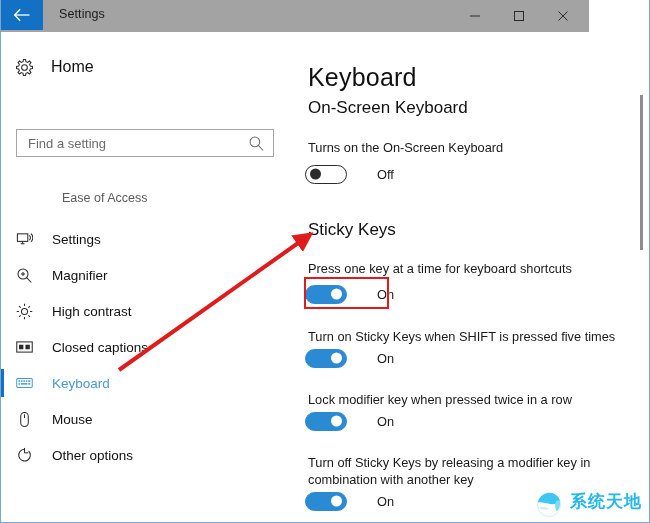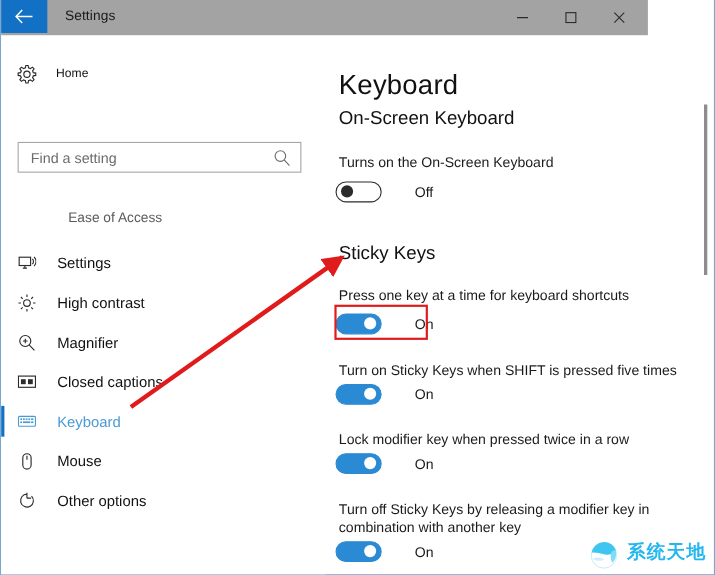--- a/index.html
+++ b/index.html
@@ -82,21 +82,21 @@
     align-items: center;
   }
   .home-icon {
     width: 22px;
     display: flex;
     align-items: center;
     justify-content: flex-start;
   }
   .home-label {
     margin-left: 14px;
-    font-size: 11px;
+    font-size: 16px;
     color: #111;
   }
   .searchbox {
     position: absolute;
     left: 15px; top: 93px;
     width: 258px; height: 28px;
     border: 1px solid #a6a6a6;
     box-sizing: border-box;
     background: #ffffff;
     display: flex;
@@ -340,20 +340,35 @@
             <g fill="none" stroke="currentColor" stroke-width="1.1">
               <rect x="1.5" y="3" width="11" height="8"></rect>
               <line x1="5" y1="13.5" x2="9" y2="13.5"></line>
               <line x1="7" y1="11" x2="7" y2="13.5"></line>
               <path d="M14.2 4.6 a3.4 3.4 0 0 1 0 5"></path>
               <path d="M15.8 2.8 a5.6 5.6 0 0 1 0 8.6"></path>
             </g>
           </svg>
         </span>
         <span class="nav-label">Settings</span>
+      </div>
+
+      <div class="nav-item">
+        <span class="nav-accent"></span>
+        <span class="nav-icon">
+          <svg width="17" height="17" viewBox="0 0 18 18">
+            <g fill="none" stroke="currentColor" stroke-width="1.1">
+              <circle cx="7.4" cy="7.4" r="5.3"></circle>
+              <line x1="11.3" y1="11.3" x2="16.2" y2="16.4"></line>
+              <line x1="5.2" y1="7.4" x2="9.6" y2="7.4"></line>
+              <line x1="7.4" y1="5.2" x2="7.4" y2="9.6"></line>
+            </g>
+          </svg>
+        </span>
+        <span class="nav-label">Magnifier</span>
       </div>
 
       <div class="nav-item">
         <span class="nav-accent"></span>
         <span class="nav-icon">
           <svg width="17" height="17" viewBox="0 0 18 18">
             <g fill="none" stroke="currentColor" stroke-width="1.1">
               <circle cx="9" cy="9" r="3.2"></circle>
               <line x1="9" y1="0.8" x2="9" y2="3.2"></line>
               <line x1="9" y1="14.8" x2="9" y2="17.2"></line>
@@ -365,35 +380,20 @@
               <line x1="4.9" y1="13.1" x2="3.2" y2="14.8"></line>
             </g>
           </svg>
         </span>
         <span class="nav-label">High contrast</span>
       </div>
 
       <div class="nav-item">
         <span class="nav-accent"></span>
         <span class="nav-icon">
-          <svg width="17" height="17" viewBox="0 0 18 18">
-            <g fill="none" stroke="currentColor" stroke-width="1.1">
-              <circle cx="7.4" cy="7.4" r="5.3"></circle>
-              <line x1="11.3" y1="11.3" x2="16.2" y2="16.4"></line>
-              <line x1="5.2" y1="7.4" x2="9.6" y2="7.4"></line>
-              <line x1="7.4" y1="5.2" x2="7.4" y2="9.6"></line>
-            </g>
-          </svg>
-        </span>
-        <span class="nav-label">Magnifier</span>
-      </div>
-
-      <div class="nav-item">
-        <span class="nav-accent"></span>
-        <span class="nav-icon">
           <svg width="17" height="14" viewBox="0 0 18 14">
             <rect x="0.8" y="1.6" width="16.4" height="10.8" fill="none" stroke="currentColor" stroke-width="1.1"></rect>
             <rect x="3.2" y="4.6" width="4.6" height="4.8" fill="currentColor"></rect>
             <rect x="10" y="4.6" width="4.6" height="4.8" fill="currentColor"></rect>
           </svg>
         </span>
         <span class="nav-label">Closed captions</span>
       </div>
 
       <div class="nav-item selected">

